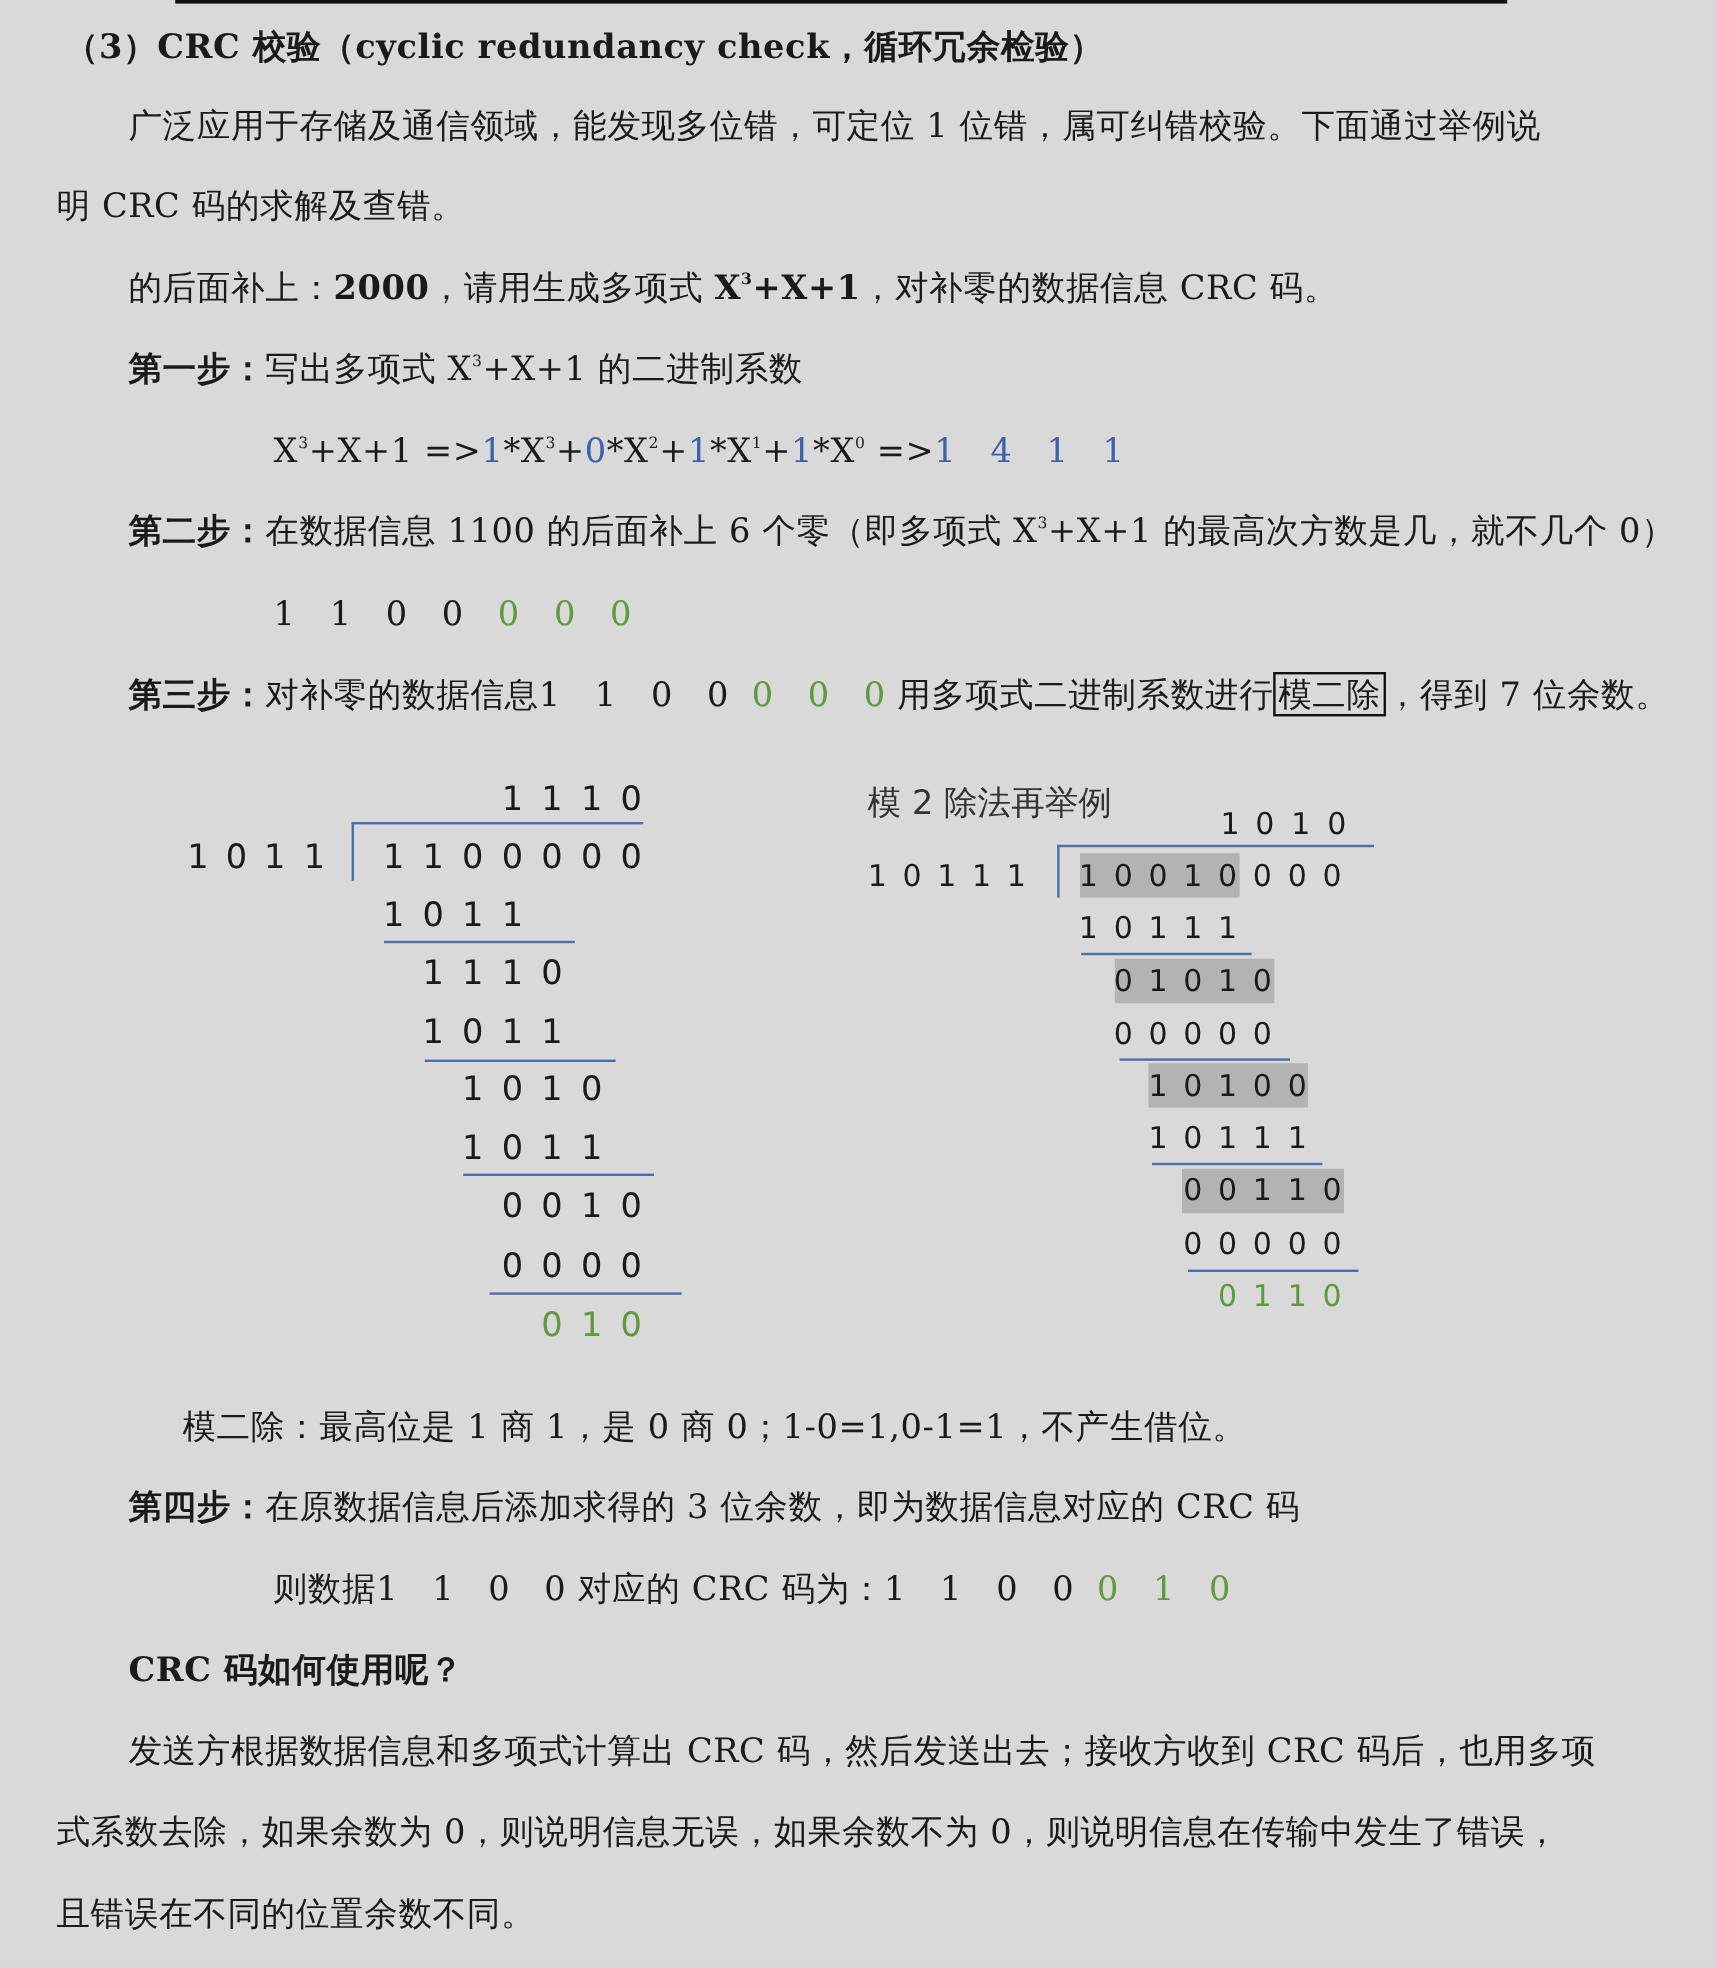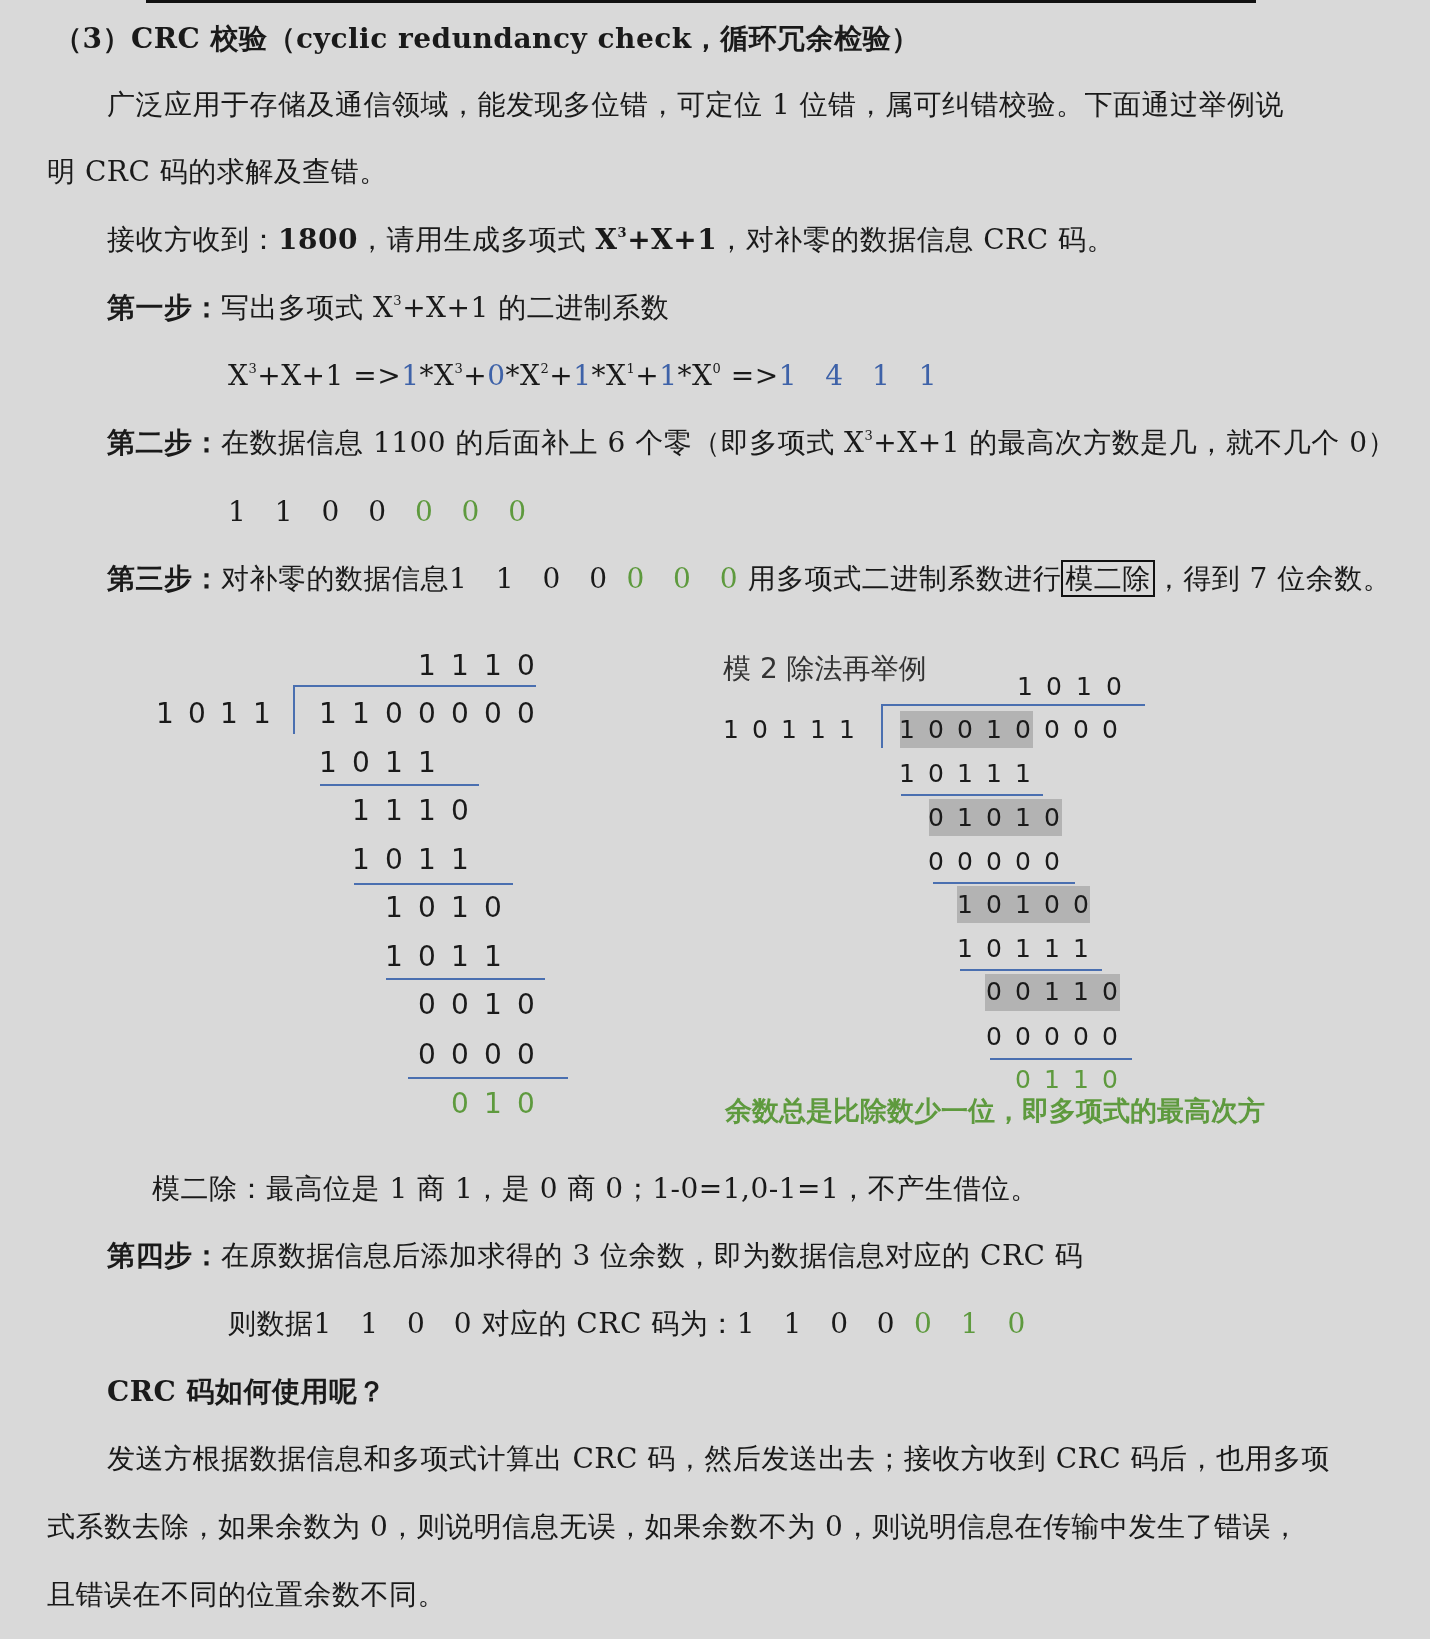--- a/index.html
+++ b/index.html
@@ -28,21 +28,21 @@
 <div class="topbar"></div>
 
 <div class="line b" style="left:54px; top:21px; font-size:28px;">
   <span>（3）CRC 校验（cyclic redundancy check，循环冗余检验）</span>
 </div>
 
 <div class="line" style="left:107px; top:87px;">广泛应用于存储及通信领域，能发现多位错，可定位 1 位错，属可纠错校验。下面通过举例说</div>
 <div class="line" style="left:47px; top:154px;">明 CRC 码的求解及查错。</div>
 
 <div class="line" style="left:107px; top:222px;">
-  <span>接收方收到：</span><span class="b">1800</span><span>，请用生成多项式 </span><span class="b">X</span><sup class="b">3</sup><span class="b">+X+1</span><span>，对补零的数据信息 CRC 码。</span>
+  <span>的后面补上：</span><span class="b">2000</span><span>，请用生成多项式 </span><span class="b">X</span><sup class="b">3</sup><span class="b">+X+1</span><span>，对补零的数据信息 CRC 码。</span>
 </div>
 
 <div class="line" style="left:107px; top:290px;">
   <span class="b">第一步：</span><span>写出多项式 X</span><sup>3</sup><span>+X+1 的二进制系数</span>
 </div>
 <div class="line" style="left:228px; top:358px;">
   <span>X</span><sup>3</sup><span>+X+1 =&gt;</span><span class="blue">1</span><span>*X</span><sup>3</sup><span>+</span><span class="blue">0</span><span>*X</span><sup>2</sup><span>+</span><span class="blue">1</span><span>*X</span><sup>1</sup><span>+</span><span class="blue">1</span><span>*X</span><sup>0</sup><span> =&gt;</span><span class="blue sp">1 4 1 1</span>
 </div>
 
 <div class="line" style="left:107px; top:425px;">
@@ -197,21 +197,20 @@
   <span class="d" style="left:975px; top:1037px;">0</span>
   <span class="d" style="left:1004px; top:1037px;">0</span>
   <span class="d" style="left:1033px; top:1037px;">0</span>
   <span class="d" style="left:1062px; top:1037px;">0</span>
   <div class="rule" style="left:942px; top:1058px; width:142px;"></div>
 
   <span class="d green" style="left:975px; top:1080px;">0</span>
   <span class="d green" style="left:1004px; top:1080px;">1</span>
   <span class="d green" style="left:1033px; top:1080px;">1</span>
   <span class="d green" style="left:1062px; top:1080px;">0</span>
-  <div class="label green" style="left:677px; top:1093px; font-size:27px; font-weight:bold;">余数总是比除数少一位，即多项式的最高次方</div>
 </div>
 
 <div class="line" style="left:152px; top:1171px;">模二除：最高位是 1 商 1，是 0 商 0；1-0=1,0-1=1，不产生借位。</div>
 
 <div class="line" style="left:107px; top:1238px;">
   <span class="b">第四步：</span><span>在原数据信息后添加求得的 3 位余数，即为数据信息对应的 CRC 码</span>
 </div>
 <div class="line" style="left:228px; top:1306px;">
   <span>则数据</span><span class="sp">1 1 0 0</span><span>对应的 CRC 码为：</span><span class="sp">1 1 0 0</span> <span class="green sp">0 1 0</span>
 </div>

